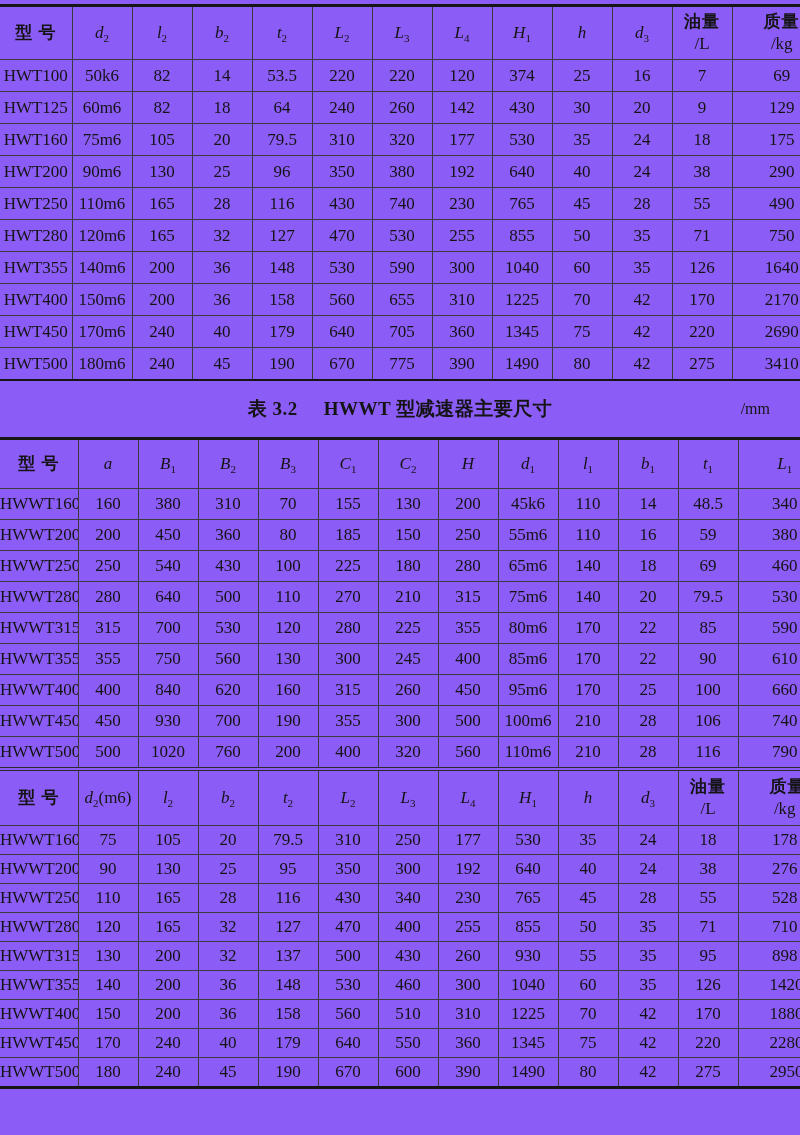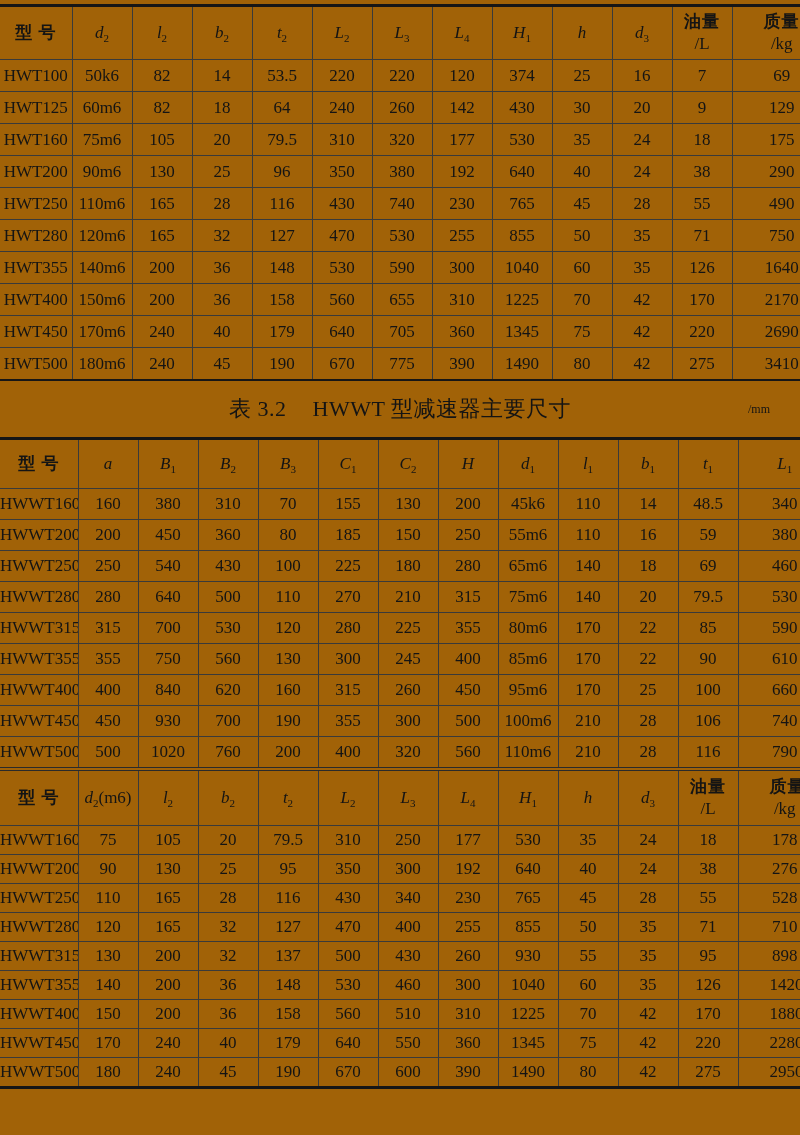--- a/index.html
+++ b/index.html
@@ -1,17 +1,17 @@
 <!DOCTYPE html>
 <html><head>
 <meta charset="utf-8">
 <style>
   html,body{margin:0;padding:0;background:#ffffff;}
   .page{
-    width:800px;height:1135px;background:#a16207;box-sizing:border-box;
+    width:800px;height:1135px;background:#8b5cf6;box-sizing:border-box;
     padding-top:4px;font-family:"Liberation Serif","DejaVu Serif",serif;color:#141414;
   }
   table{border-collapse:collapse;table-layout:fixed;width:800px;}
   th,td{
     border:1px solid #3a3a3a;text-align:center;vertical-align:middle;
     padding:0;font-size:17px;font-weight:normal;overflow:hidden;white-space:nowrap;
   }
   th:first-child,td:first-child{border-left:none;}
   th:last-child,td:last-child{border-right:none;padding-left:31px;}
   thead th{border-top:none;}
@@ -30,22 +30,22 @@
 
   .var{font-style:italic;font-family:"Liberation Serif","DejaVu Serif",serif;}
   sub{font-size:11px;line-height:0;}
   .ht{font-weight:600;letter-spacing:1px;}
   .hl{line-height:1.3;}
 
   .caption{
     height:56px;position:relative;display:flex;align-items:center;justify-content:center;
     gap:26px;
   }
-  .caption .cap-label,.caption .cap-title{font-weight:normal;font-size:22px;letter-spacing:0.5px;}
-  .caption .unit{position:absolute;right:30px;font-size:12px;font-weight:normal;}
+  .caption .cap-label,.caption .cap-title{font-weight:bold;font-size:19px;letter-spacing:0.5px;}
+  .caption .unit{position:absolute;right:30px;font-size:16px;font-weight:normal;}
 </style>
 </head>
 <body>
 
 <div class="page">
 
   <div class="t1wrap">
     <table id="t1">
       <colgroup>
         <col style="width:72px">

